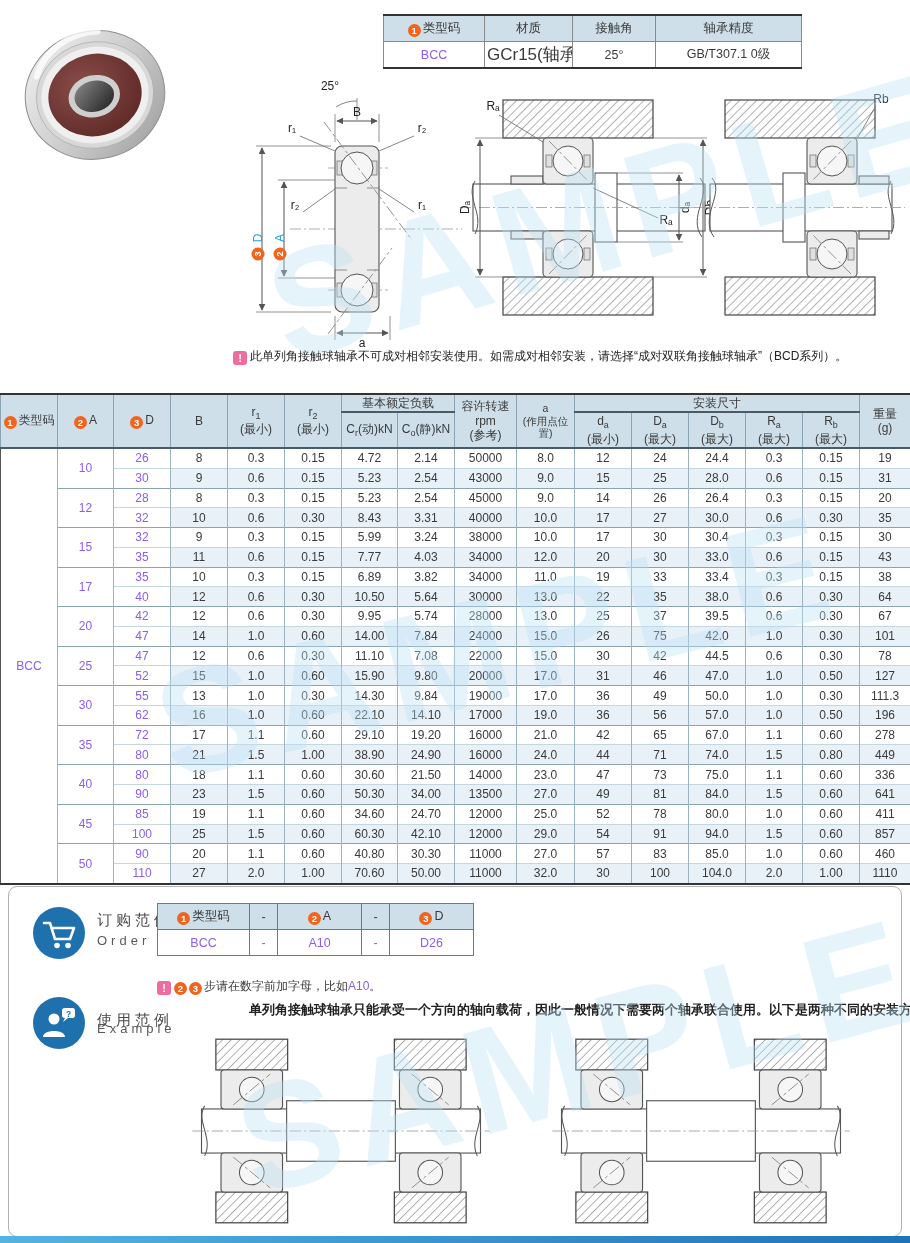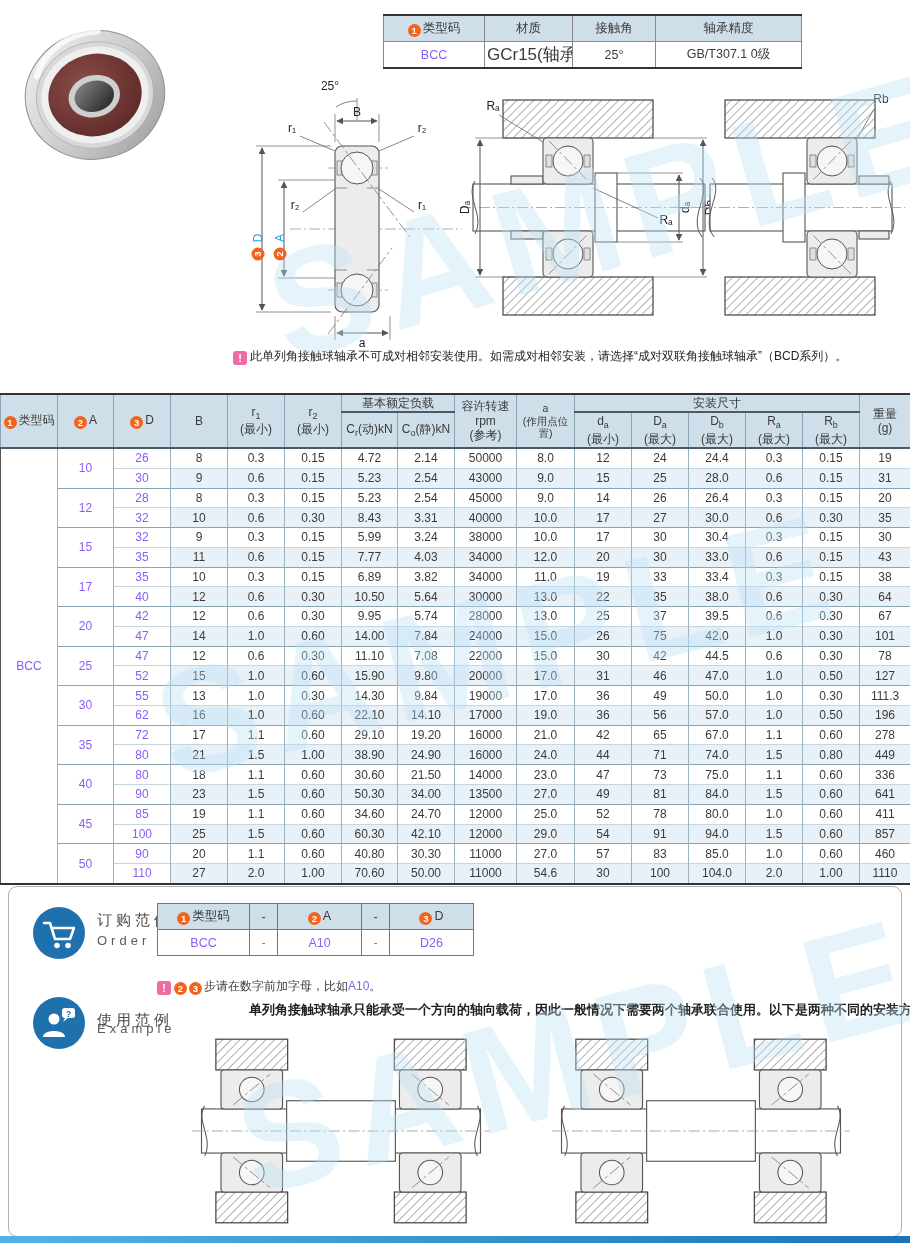--- a/index.html
+++ b/index.html
@@ -661,21 +661,21 @@
           <td>460</td>
         </tr>
         <tr>
           <td class="blue">110</td>
           <td class="stripe">27</td>
           <td class="stripe">2.0</td>
           <td class="stripe">1.00</td>
           <td class="stripe">70.60</td>
           <td class="stripe">50.00</td>
           <td class="stripe">11000</td>
-          <td class="stripe">54.6</td>
+          <td class="stripe">32.0</td>
           <td class="stripe">30</td>
           <td class="stripe">100</td>
           <td class="stripe">104.0</td>
           <td class="stripe">2.0</td>
           <td class="stripe">1.00</td>
           <td class="stripe">1110</td>
         </tr>
       </tbody>
   </table>
 

